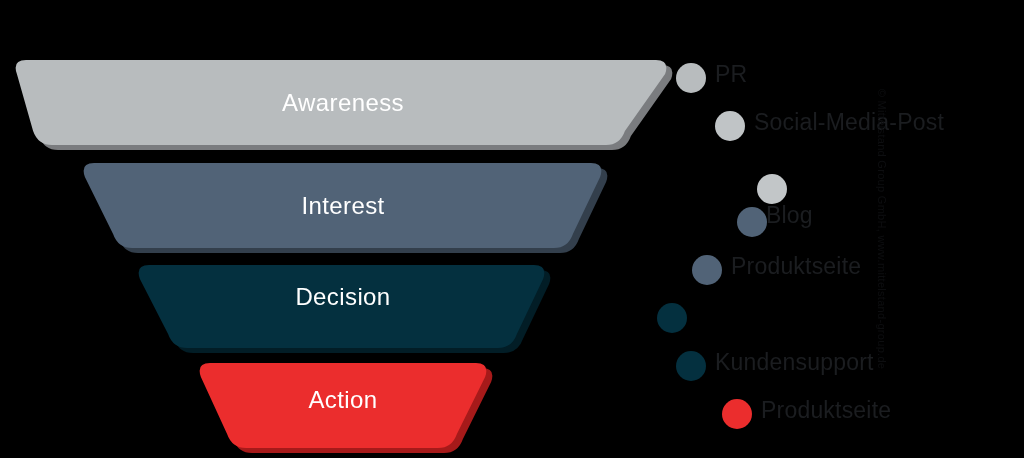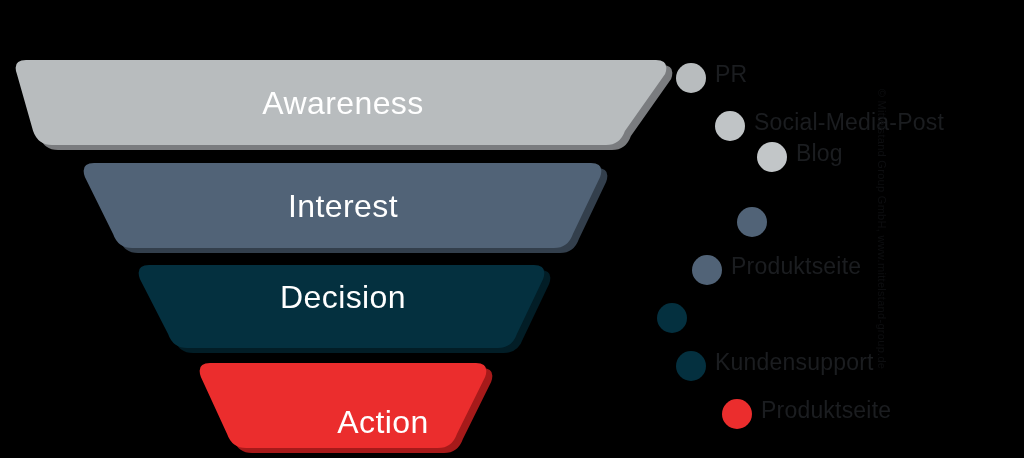--- a/index.html
+++ b/index.html
@@ -29,21 +29,21 @@
     position: absolute;
     left: 0;
     top: 0;
     width: 700px;
     height: 458px;
     overflow: visible;
   }
   .stage-label {
     position: absolute;
     color: #ffffff;
-    font-size: 32px;
+    font-size: 24px;
     font-weight: 400;
     letter-spacing: 0.4px;
     white-space: nowrap;
     transform: translate(-50%, -50%);
     pointer-events: none;
   }
 
   
   #legend {
     position: absolute;
@@ -112,34 +112,34 @@
           <path d="M 155 270 L 540 270 Q 554 270 549.1 284 L 522.9 339 Q 518 353 504 353 L 193 353 Q 179 353 174.1 339 L 145.9 284 Q 141 270 155 270 Z" fill="#02222d" opacity="0.85"></path>
           <path d="M 149 265 L 534 265 Q 548 265 543.1 279 L 516.9 334 Q 512 348 498 348 L 187 348 Q 173 348 168.1 334 L 139.9 279 Q 135 265 149 265 Z" fill="#04303f"></path>
         </svg>
         <div class="stage-label" style="left: 343px; top: 297px;">Decision</div>
       </div>
       <div class="funnel-stage">
         <svg width="700" height="458" viewBox="0 0 700 458" style="position: absolute; left: 0px; top: 0px;">
           <path d="M 216 368 L 482 368 Q 496 368 491.1 382 L 462.9 439 Q 458 453 444 453 L 252 453 Q 238 453 233.1 439 L 206.9 382 Q 202 368 216 368 Z" fill="#c31f1f" opacity="0.85"></path>
           <path d="M 210 363 L 476 363 Q 490 363 485.1 377 L 456.9 434 Q 452 448 438 448 L 246 448 Q 232 448 227.1 434 L 200.9 377 Q 196 363 210 363 Z" fill="#eb2d2d"></path>
         </svg>
-        <div class="stage-label" style="left: 343px; top: 422px; margin-left: 40px;">Action</div>
+        <div class="stage-label" style="left: 343px; top: 400px;">Action</div>
       </div>
     </div>
 
   <div id="legend">
       <div class="legend-row" style="left: 36px; top: 63px;">
         <span class="legend-dot" style="background: rgb(184, 188, 190);"></span>
         <span class="legend-label">PR</span>
       </div>
       <div class="legend-row" style="left: 75px; top: 111px;">
         <span class="legend-dot" style="background: rgb(192, 196, 198);"></span>
         <span class="legend-label">Social-Media-Post</span>
       </div>
-      <div class="legend-row" style="left: 117px; top: 142px;">
+      <div class="legend-row" style="left: 117px; top: 174px; flex-direction: column;">
         <span class="legend-dot" style="background: rgb(194, 198, 200);"></span>
         <span class="legend-label">Blog</span>
       </div>
       <div class="legend-row" style="left: 97px; top: 207px;">
         <span class="legend-dot" style="background: rgb(81, 99, 119);"></span>
       </div>
       <div class="legend-row" style="left: 52px; top: 255px;">
         <span class="legend-dot" style="background: rgb(81, 99, 119);"></span>
         <span class="legend-label">Produktseite</span>
       </div>

